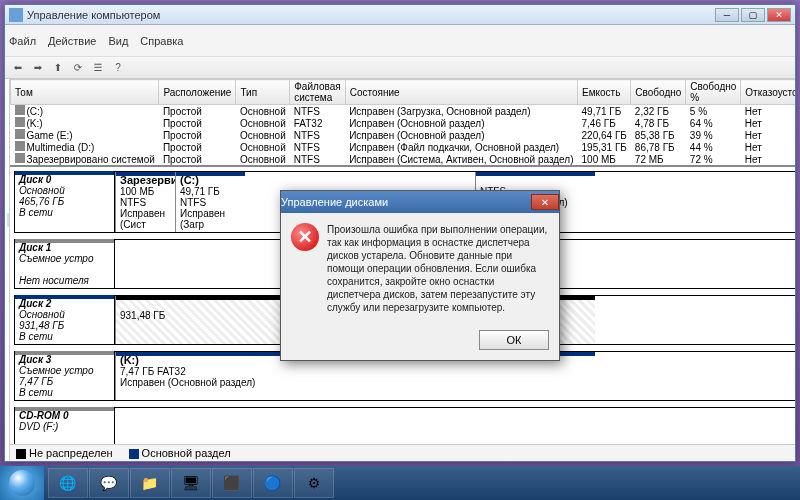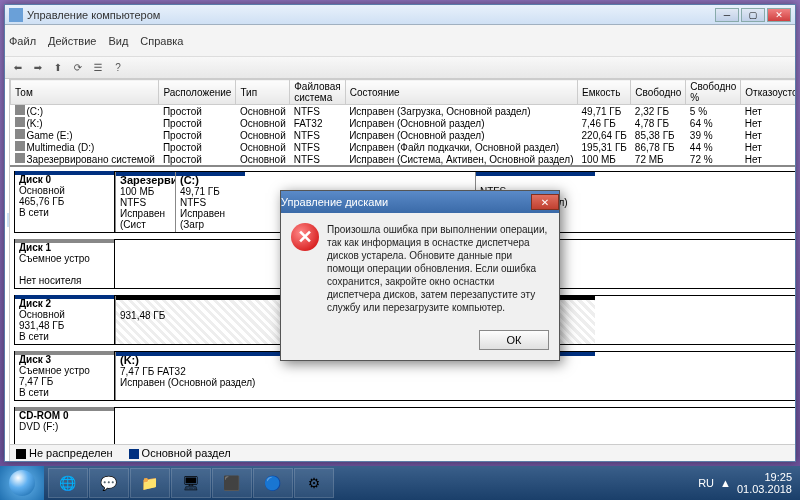--- a/index.html
+++ b/index.html
@@ -21,21 +21,21 @@
 .tree-item .ticon { width:12px; height:12px; background:#d8c068; display:inline-block; }
 .tree-item.sel { background:#cce0f4; }
 .main { flex:1; display:flex; flex-direction:column; background:#fff; }
 .volumes { border-bottom:2px solid #888; }
 table.vt { width:100%; border-collapse:collapse; }
 .vt th { background:linear-gradient(to bottom,#fdfdfd,#e8e8e8); border:1px solid #ccc; padding:1px 4px; text-align:left; font-weight:normal; font-size:10px; }
 .vt td { padding:0 4px; font-size:10px; white-space:nowrap; }
 .vt td .vicon { width:10px; height:10px; background:#888; display:inline-block; margin-right:2px; }
 .disks { flex:1; overflow-y:auto; padding:4px 8px 4px 4px; background:#fff; }
 .diskrow { border:1px solid #000; margin-bottom:6px; display:flex; min-height:40px; }
-.diskhead { width:100px; border-right:1px solid #000; padding:2px 4px; font-size:10px; position:relative; }
+.diskhead { width:100px; border-right:1px solid #000; padding:2px 4px; font-size:10px; position:relative;font-style:italic; }
 .diskhead b { font-size:10px; }
 .diskstripe { height:4px; background:#003080; width:100%; position:absolute; top:-1px; left:0; }
 .diskhead.removable .diskstripe { background:#888; }
 .parts { flex:1; display:flex; }
 .part { border-left:1px solid #888; padding:2px 4px; font-size:10px; position:relative; overflow:hidden; }
 .part .pstripe { height:4px; background:#003080; position:absolute; top:0; left:0; right:0; }
 .part.unalloc { background:repeating-linear-gradient(45deg,#fff,#fff 3px,#eee 3px,#eee 6px); }
 .part.unalloc .pstripe { background:#000; }
 .legend { border-top:1px solid #ccc; padding:2px 6px; display:flex; gap:16px; font-size:10px; background:#f4f4f4; }
 .legend .sq { width:10px; height:10px; display:inline-block; margin-right:3px; vertical-align:middle; }
@@ -244,21 +244,13 @@
     </div>
   <div class="tasks">
     <div class="task">🌐</div>
     <div class="task">💬</div>
     <div class="task">📁</div>
     <div class="task">🖥</div>
     <div class="task">⬛</div>
     <div class="task">🔵</div>
     <div class="task">⚙</div>
   </div>
-  <div class="tray">
-    <span>RU</span>
-    <span>▲</span>
-    <div class="clock">
-      <div>19:25</div>
-        <div>01.03.2018</div>
-    </div>
-  </div>
 </div>
 
 </body></html>

